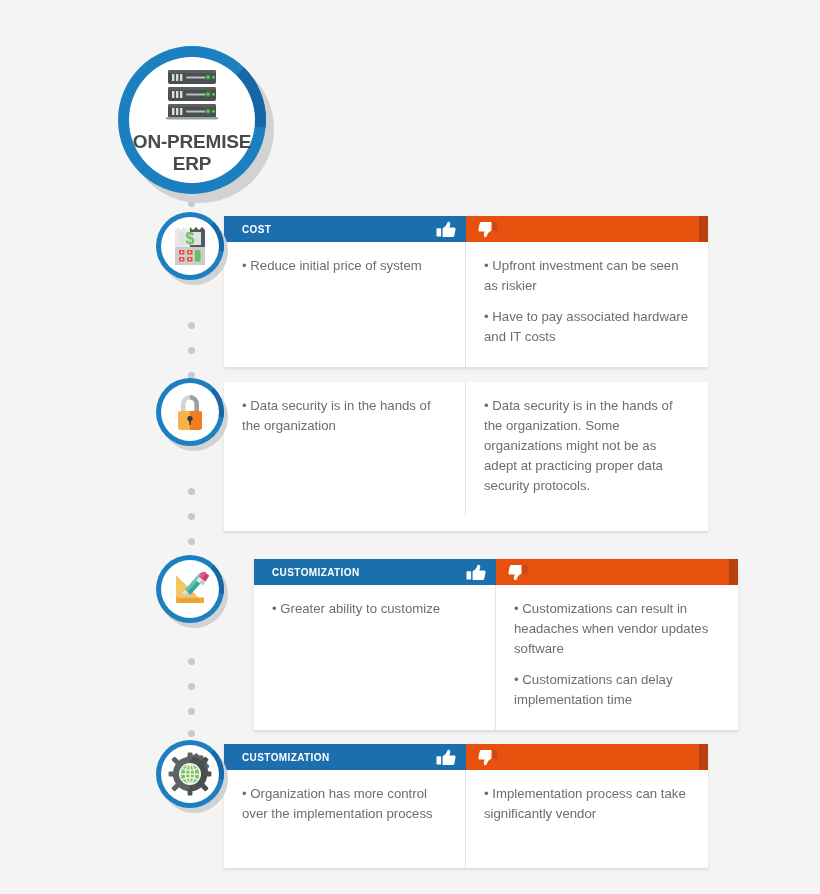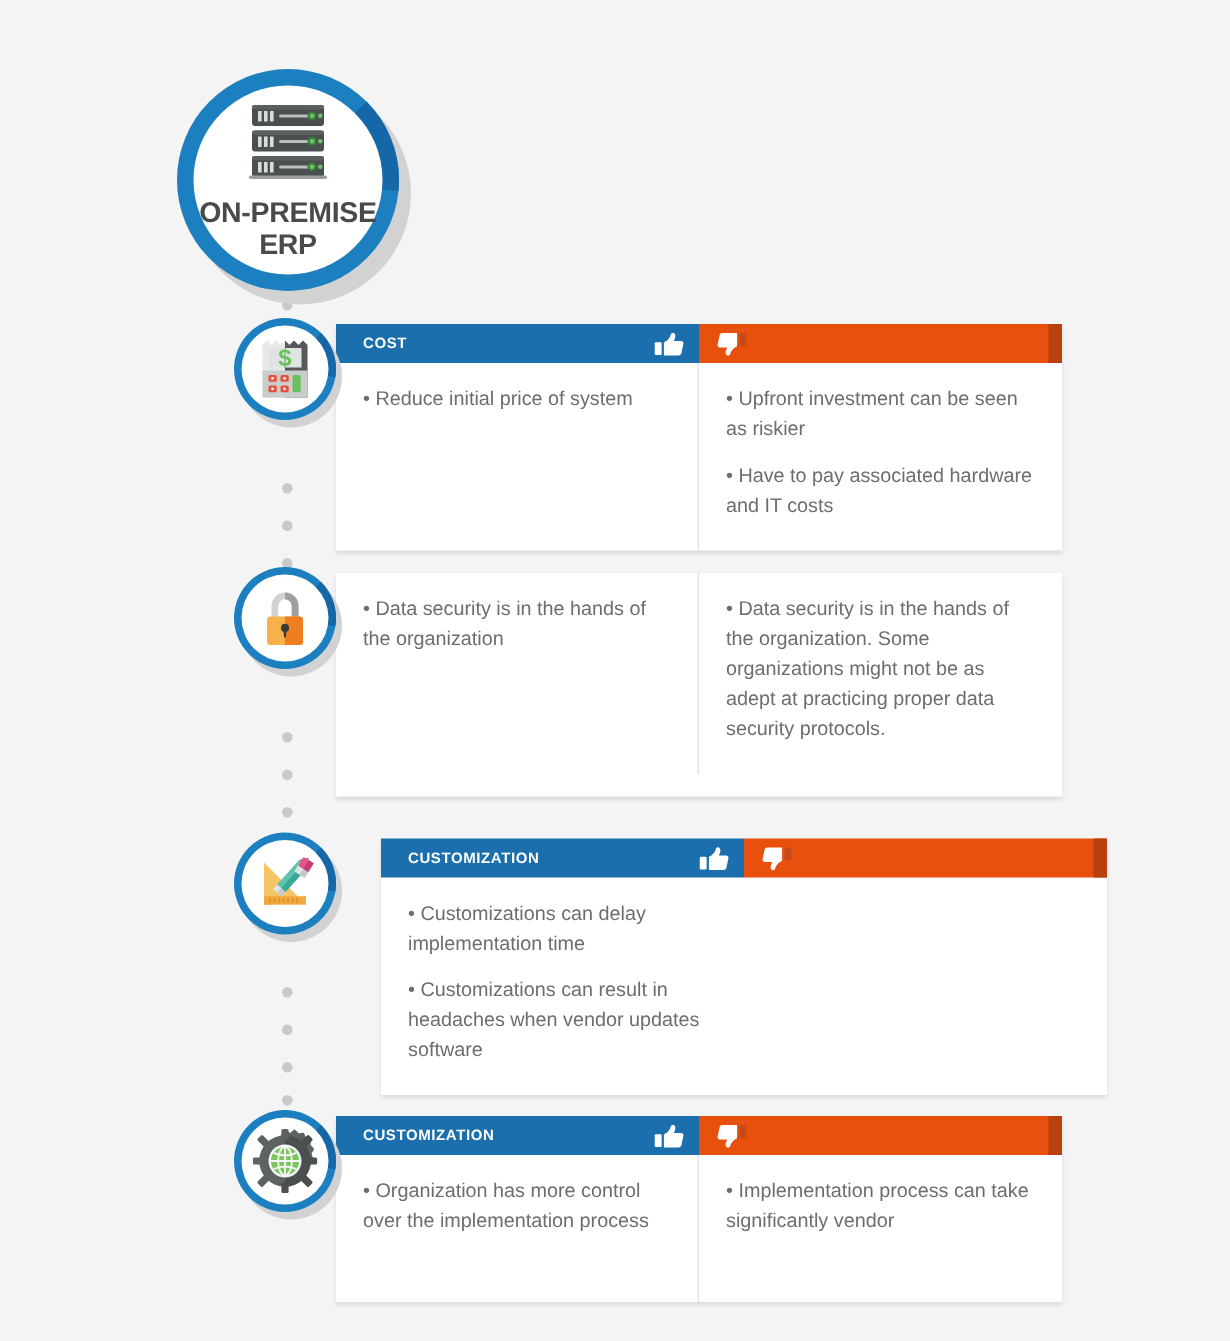--- a/index.html
+++ b/index.html
@@ -366,23 +366,26 @@
             <div class="head-con">
               <span class="head-icon">
     <svg width="20" height="17" viewBox="0 0 20 17">
       <rect x="14.9" y="1.2" width="4.6" height="8.4" rx="0.6" fill="#c44a1a"></rect>
       <path d="M13.4 1 L13.4 9.8 C11.4 10.6 9.6 12.4 9 14.4 C8.6 16 7.8 16.4 6.8 16 C5.8 15.6 5.5 14.5 5.9 13 L6.7 10.6 L2 10.6 C0.8 10.6 0.2 9.8 0.4 8.7 L1.7 2.6 C1.9 1.5 2.6 1 3.6 1 Z" fill="#ffffff"></path>
     </svg>
   </span>
             </div>
           </div>
           <div class="card-body">
+            <div class="body-col pro" style="min-height:128px">
+              <div class="bullet">• Greater ability to customize</div>
+            </div>
             <div class="body-col con" style="min-height:128px">
+              <div class="bullet">• Customizations can result in headaches when vendor updates software</div>
               <div class="bullet">• Customizations can delay implementation time</div>
-              <div class="bullet">• Customizations can result in headaches when vendor updates software</div>
             </div>
           </div>
         </div>
         <div class="badge" style="top: -4px;">
           <div class="badge-shadow"></div>
           <div class="badge-ring"></div>
           <div class="badge-ring-dark"></div>
           <div class="badge-inner">
     <svg width="44" height="44" viewBox="0 0 44 44">
       <path d="M8 36 L8 8 L36 36 Z" fill="#f5c563"></path>

